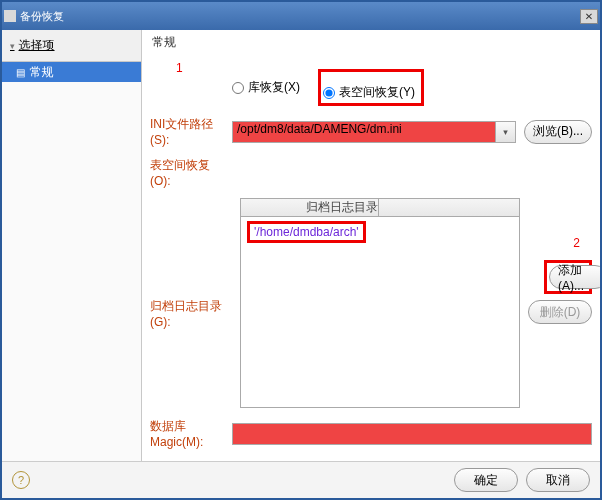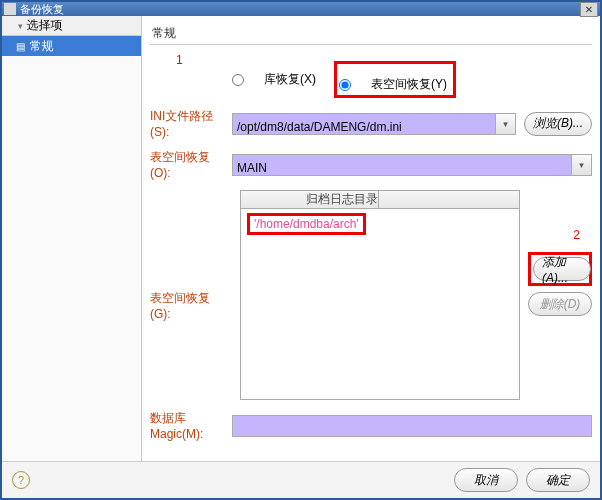--- a/index.html
+++ b/index.html
@@ -1,54 +1,54 @@
 <!DOCTYPE html>
 <html><head>
 <meta charset="utf-8">
 <style>
 * { box-sizing: border-box; margin: 0; padding: 0; font-family: "Microsoft YaHei", sans-serif; font-size: 12px; }
 body { width: 602px; height: 500px; background: #fff; position: relative; }
 .window { width: 602px; height: 500px; border: 2px solid #2a5a9a; display: flex; flex-direction: column; }
-.titlebar { height: 14px; background: linear-gradient(#5a8ac8,#3a6aab); color: #fff; display: flex; align-items: center; padding: 0 2px; }
+.titlebar { height: 28px; background: linear-gradient(#5a8ac8,#3a6aab); color: #fff; display: flex; align-items: center; padding: 0 2px; }
 .titlebar-icon { width: 12px; height: 12px; background: #d9d9d9; margin-right: 4px; display:inline-block; }
 .titlebar-title { flex: 1; font-size: 11px; }
 .close-x { width: 18px; height: 15px; background: #d9d9d9; border:1px solid #888; display:flex; align-items:center; justify-content:center; font-size:10px; color:#333; cursor:default;}
 .body { flex: 1; display: flex; min-height: 0; border-bottom:1px solid #ccc; }
 .sidebar { width: 140px; border-right: 1px solid #c8c8c8; background: #fafafa; }
-.side-head { height: 20px; display:flex; align-items:center; padding-left:16px; border-bottom:1px solid #c8c8c8; background:#f0f0f0; }
+.side-head { height: 32px; display:flex; align-items:center; padding-left:8px; border-bottom:1px solid #c8c8c8; background:#f0f0f0;text-decoration:underline; }
 .side-head::before { content:"▾"; font-size:9px; color:#777; margin-right:4px;}
 .side-item { height: 20px; display:flex; align-items:center; padding-left:14px; background:#3a7bd5; color:#fff; }
 .side-item::before { content:"▤"; font-size:10px; margin-right:4px; color:#fff;}
 .content { flex:1; display:flex; flex-direction:column; padding:4px 8px 8px 8px; overflow:hidden;}
 .tabhdr { height:22px; display:flex; align-items:flex-end; font-weight:normal; padding-left:2px;}
 .tabhdr span { color:#333; }
 .hr { height:1px; background:#c8c8c8; margin:2px 0 8px 0;}
 .row { display:flex; align-items:center; margin-bottom:10px; }
 .lbl { width:82px; text-align:left; color:#c2410c; padding-right:4px;}
 .radiogrp { display:flex; align-items:center; gap:18px; padding-left:0;}
-.radio { display:flex; align-items:center; gap:20px;justify-content:space-between; }
+.radio { display:flex; align-items:center; gap:4px;justify-content:space-between; }
 .radio input { margin:0; }
 .redbox { border:3px solid #e00; padding:12px 6px 2px 2px; }
 .red1 { color:#e00; font-size:12px; margin-left:26px; margin-bottom:-6px; }
-.combo, .txt { height:22px; border:1px solid #aaa; background:#c4b5fd; padding:0 4px; display:flex; align-items:flex-end; position:relative;}
+.combo, .txt { height:22px; border:1px solid #aaa; background:#ef4444; padding:0 4px; display:flex; align-items:flex-start; position:relative;}
 .combo { flex:1; }
 .combo .arrow { position:absolute; right:0; top:0; width:20px; height:100%; border-left:1px solid #aaa; background:linear-gradient(#fafafa,#e2e2e2); display:flex; align-items:center; justify-content:center;}
 .arrow::after{content:"▾"; font-size:9px; color:#555;}
-.btn { height:24px; min-width:64px; border:1px solid #999; background:linear-gradient(#fdfdfd,#e6e6e6); display:flex; align-items:center; justify-content:center; padding:0 8px; cursor:default; border-radius:12px;font-style:italic;}
+.btn { height:24px; min-width:64px; border:1px solid #999; background:linear-gradient(#fdfdfd,#e6e6e6); display:flex; align-items:center; justify-content:center; padding:0 8px; cursor:default; border-radius:12px;}
 .btn.small{min-width:58px;}
 .listarea { display:flex; align-items:flex-start; gap:8px; margin-bottom:10px;}
 .listhost { flex:1; }
 .listbox { border:1px solid #aaa; height:210px; background:#fff; position:relative; margin-left:0;}
 .listhdr { position:relative; height:18px; border-bottom:1px solid #aaa; background:linear-gradient(#f5f5f5,#e8e8e8); display:flex;}
 .listhdr .colh { flex:0 0 138px; border-right:1px solid #aaa; text-align:right; line-height:17px; color:#444;}
-.listrow { position:absolute; top:22px; left:6px; color:#ec4899;}
+.listrow { position:absolute; top:22px; left:6px; color:#6d28d9;}
 .listrowbox{ border:3px solid #e00; padding:0 4px; display:inline-block; line-height:16px;}
 .sidebtns { width:64px; display:flex; flex-direction:column; gap:6px; margin-top:62px; position:relative;}
 .red2 { color:#e00; position:absolute; right:12px; top:-24px;}
-.redwrap { border:3px solid #e00; padding:2px;}
+.redwrap { border:3px solid #e00; padding:2px;margin-left:16px;}
 .footer { height:36px; display:flex; align-items:center; padding:0 10px; gap:8px; background:#f4f4f4;}
 .footer .help { width:18px; height:18px; border:1px solid #b2943a; border-radius:50%; color:#b2943a; display:flex; align-items:center; justify-content:center; font-size:11px;}
 .footer .sp { flex:1; }
 input[type=radio]{width:12px;height:12px;}
 </style>
 </head>
 <body>
 
 <div class="window">
   <div class="titlebar">
@@ -95,28 +95,24 @@
           <span class="arrow"></span>
         </div>
         <div style="width:8px"></div>
         <div class="btn small">
             <span>浏览(B)...</span>
           </div>
       </div>
 
       <div class="row">
         <div class="lbl">表空间恢复(O):</div>
-        <div class="combo">
-          <span>MAIN</span>
-          <span class="arrow"></span>
-        </div>
       </div>
 
       <div class="listarea">
-        <div class="lbl" style="padding-top:100px">表空间恢复(G):</div>
+        <div class="lbl" style="padding-top:100px">归档日志目录(G):</div>
         <div class="listhost">
           <div class="listbox">
             <div class="listhdr">
               <div class="colh">归档日志目录</div>
             </div>
             <div class="listrow">
               <span class="listrowbox"><span>'/home/dmdba/arch'</span></span>
             </div>
           </div>
         </div>
@@ -138,19 +134,19 @@
         <div class="txt" style="flex:1">
           <span></span>
         </div>
       </div>
     </div>
   </div>
   <div class="footer">
     <div class="help">?</div>
     <div class="sp"></div>
     <div class="btn">
-        <span>取消</span>
+        <span>确定</span>
       </div>
     <div class="btn">
-        <span>确定</span>
+        <span>取消</span>
       </div>
   </div>
 </div>
 
 </body></html>

